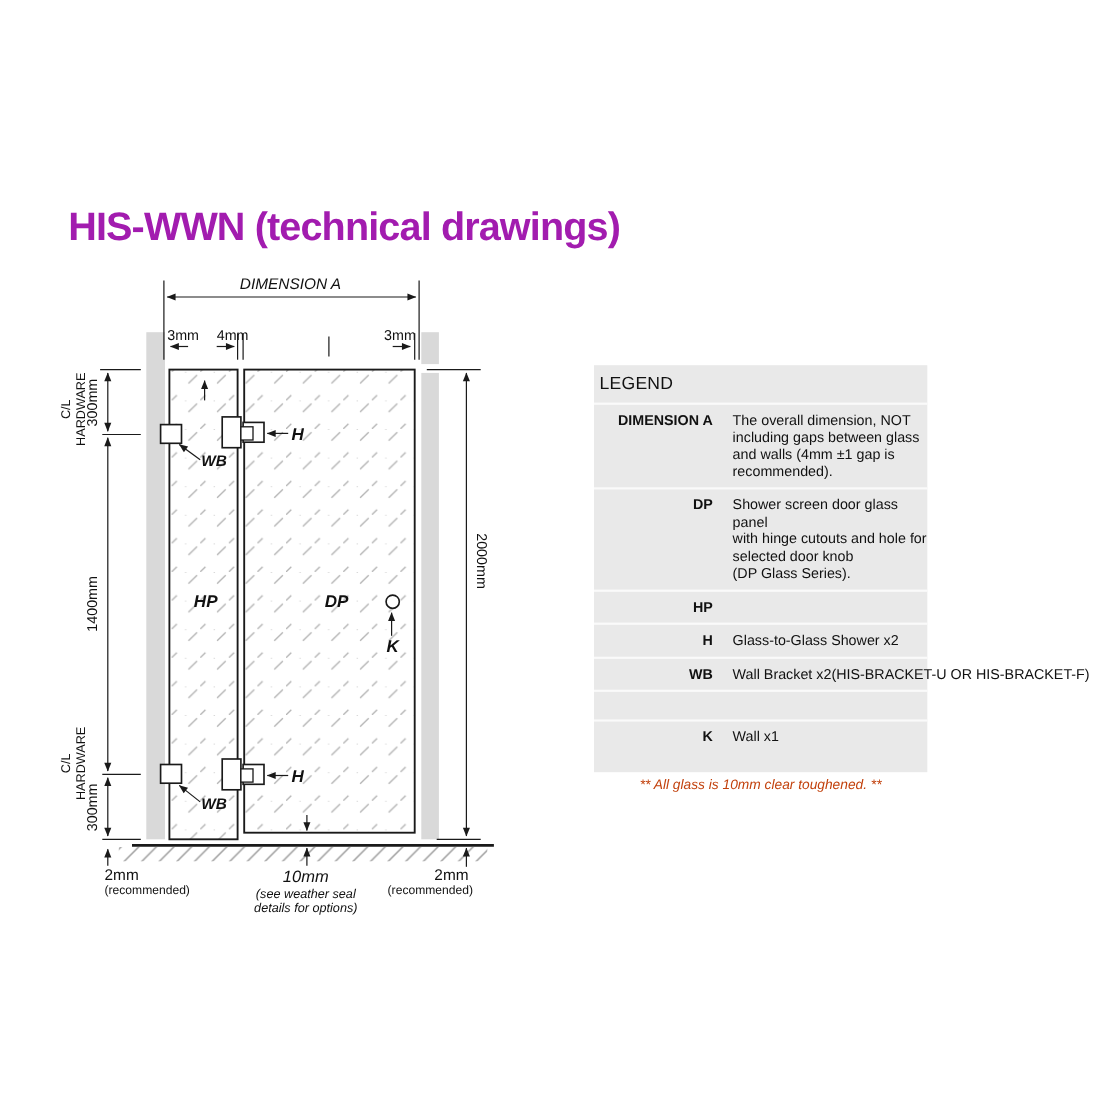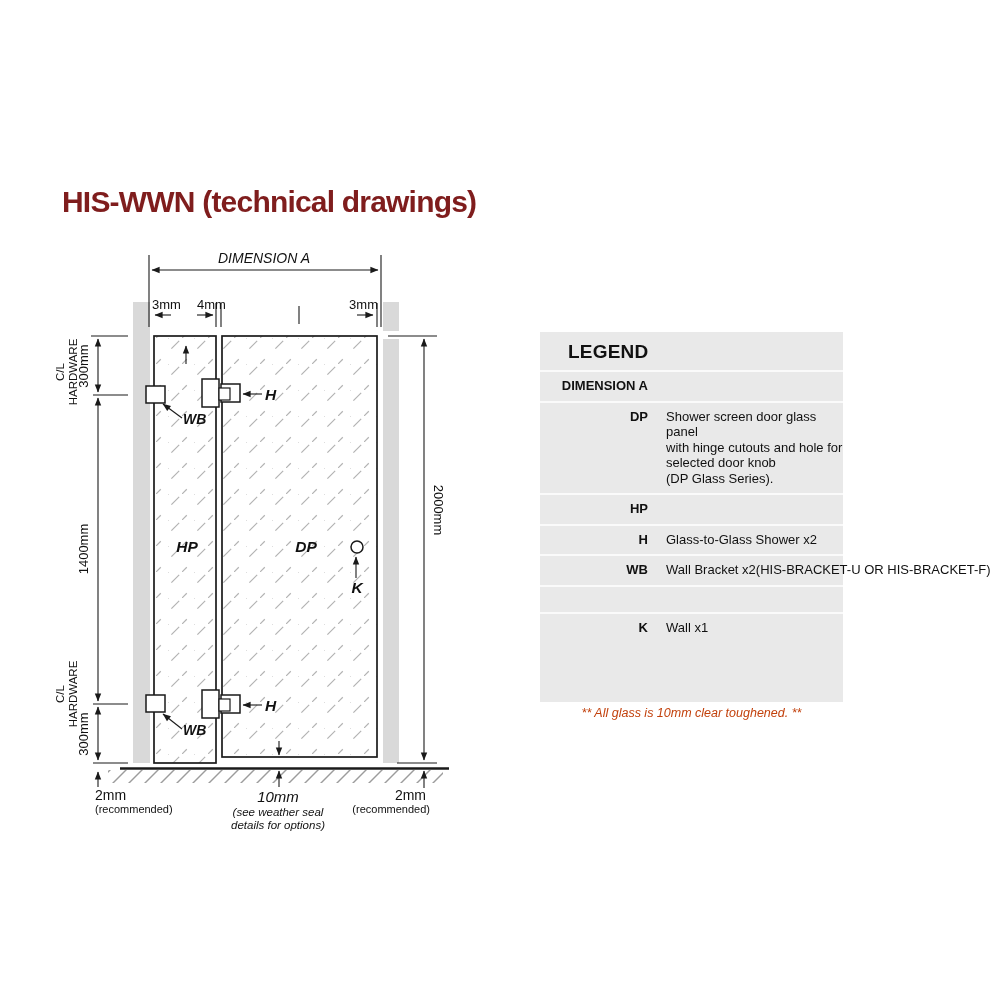--- a/index.html
+++ b/index.html
@@ -2,22 +2,22 @@
 <html style="--line: #1a1a1a; --wall: #d9d9d9; --hatch: #b3b3b3; --ground-hatch: #9c9c9c; --legend-bg: #e9e9e9; --legend-divider: #fafafa; --text: #111111;"><head>
 <meta charset="utf-8">
 <style>
   :root{
     --line:#1a1a1a; --wall:#d9d9d9; --hatch:#b3b3b3; --hatch2:#c9c9c9;
     --ground-hatch:#9c9c9c; --legend-bg:#e9e9e9; --legend-divider:#fafafa; --text:#111111;
   }
   html,body{margin:0;padding:0;background:#ffffff;}
   .page{position:relative;width:1000px;height:1000px;background:#fff;overflow:hidden;
         font-family:"Liberation Sans",sans-serif;color:var(--text);}
-  .title{position:absolute;left:62px;top:185px;font-size:30px;font-weight:bold;
-         letter-spacing:-0.8px;color:#7f1d1d;white-space:nowrap;}
+  .title{position:absolute;left:62px;top:185px;font-size:36px;font-weight:bold;
+         letter-spacing:-0.8px;color:#a21caf;white-space:nowrap;}
   svg.drawing{position:absolute;left:0;top:0;}
 
   
   .ln{stroke:var(--line);stroke-width:1.1;fill:none;}
   .floor{stroke:var(--line);stroke-width:2.4;fill:none;}
   .wall{fill:var(--wall);stroke:none;}
   .glass{fill:url(#hatchGlass);stroke:var(--line);stroke-width:1.7;}
   .fixture{fill:#ffffff;stroke:var(--line);stroke-width:1.5;}
   .notch{fill:#ffffff;stroke:var(--line);stroke-width:1.2;}
   .mk{fill:var(--line);stroke:none;}
@@ -26,21 +26,21 @@
   .groundLine{stroke:var(--ground-hatch);stroke-width:1.4;fill:none;}
   svg text{fill:var(--text);font-family:"Liberation Sans",sans-serif;}
   .fz11{font-size:11px;} .fz115{font-size:11.5px;} .fz13{font-size:13px;} .fz14{font-size:14px;}
   .it{font-style:italic;}
   .bi{font-weight:bold;font-style:italic;font-size:15.5px;}
   .bi14{font-weight:bold;font-style:italic;font-size:14px;}
 
   
   .legend{position:absolute;left:540px;top:332px;width:303px;height:370px;
           background:var(--legend-bg);box-sizing:border-box;}
-  .legend-heading{font-size:19px;font-weight:bold;padding:9px 0 7px 28px;letter-spacing:0.2px;}
+  .legend-heading{font-size:16px;font-weight:normal;padding:9px 0 7px 5px;letter-spacing:0.2px;}
   .legend-row{display:grid;grid-template-columns:96px 1fr;column-gap:18px;
               padding:6px 0 7px 12px;border-top:2px solid var(--legend-divider);
               min-height:27px;box-sizing:border-box;align-items:start;}
   .legend-term{text-align:right;font-weight:bold;font-size:13px;line-height:15.5px;}
   .legend-desc{font-size:13px;line-height:15.5px;white-space:pre-line;}
   .legend-desc.oneline{white-space:nowrap;}
   .legend-footnote{position:absolute;left:540px;top:706px;width:303px;text-align:center;
                    font-size:12.5px;font-style:italic;color:#c2410c;}
 </style>
 </head>
@@ -170,20 +170,24 @@
       <text class="fz115 it" x="278" y="829" text-anchor="middle">details for options)</text>
       <text class="fz14" x="426" y="800" text-anchor="end">2mm</text>
       <text class="fz11" x="430" y="813" text-anchor="end">(recommended)</text>
     </g>
   </svg>
 
   <div class="legend">
     <div class="legend-heading">LEGEND</div>
     <div class="legend-row">
       <div class="legend-term">DIMENSION A</div>
+      <div class="legend-desc">The overall dimension, NOT
+including gaps between glass
+and walls (4mm ±1 gap is
+recommended).</div>
     </div>
     <div class="legend-row">
       <div class="legend-term">DP</div>
       <div class="legend-desc">Shower screen door glass panel
 with hinge cutouts and hole for
 selected door knob
 (DP Glass Series).</div>
     </div>
     <div class="legend-row">
       <div class="legend-term">HP</div>

